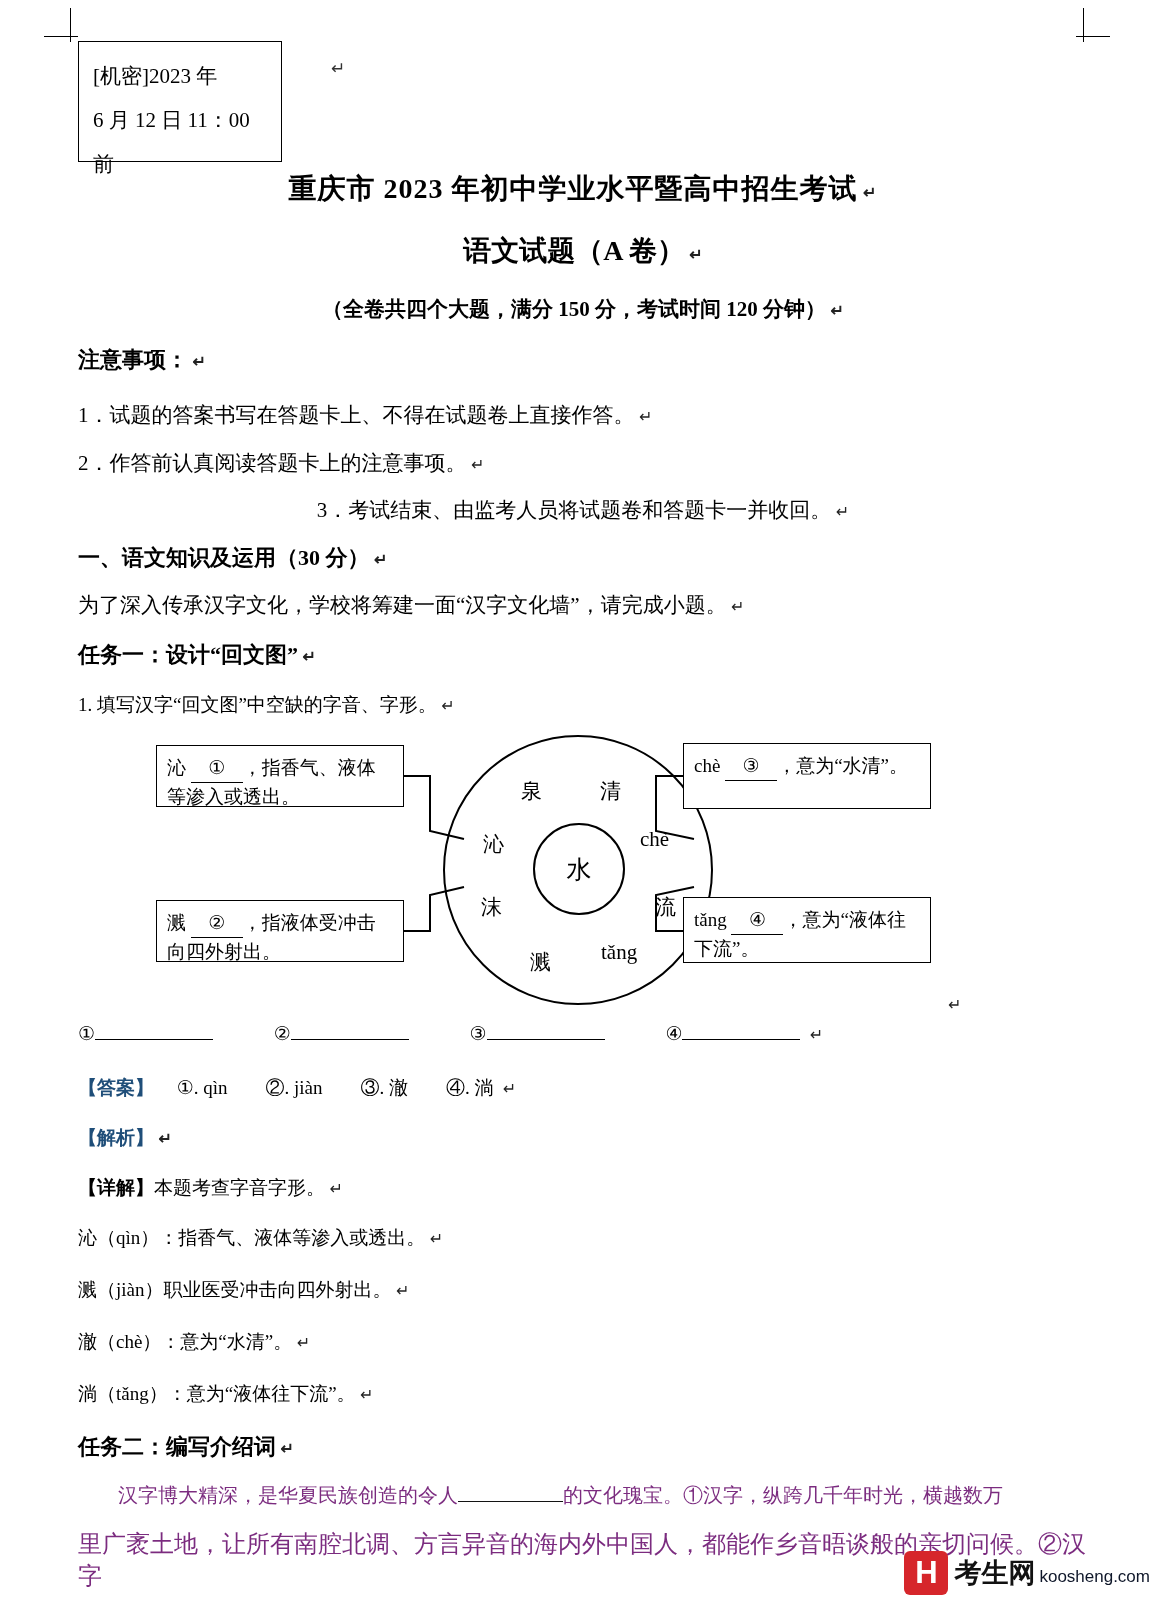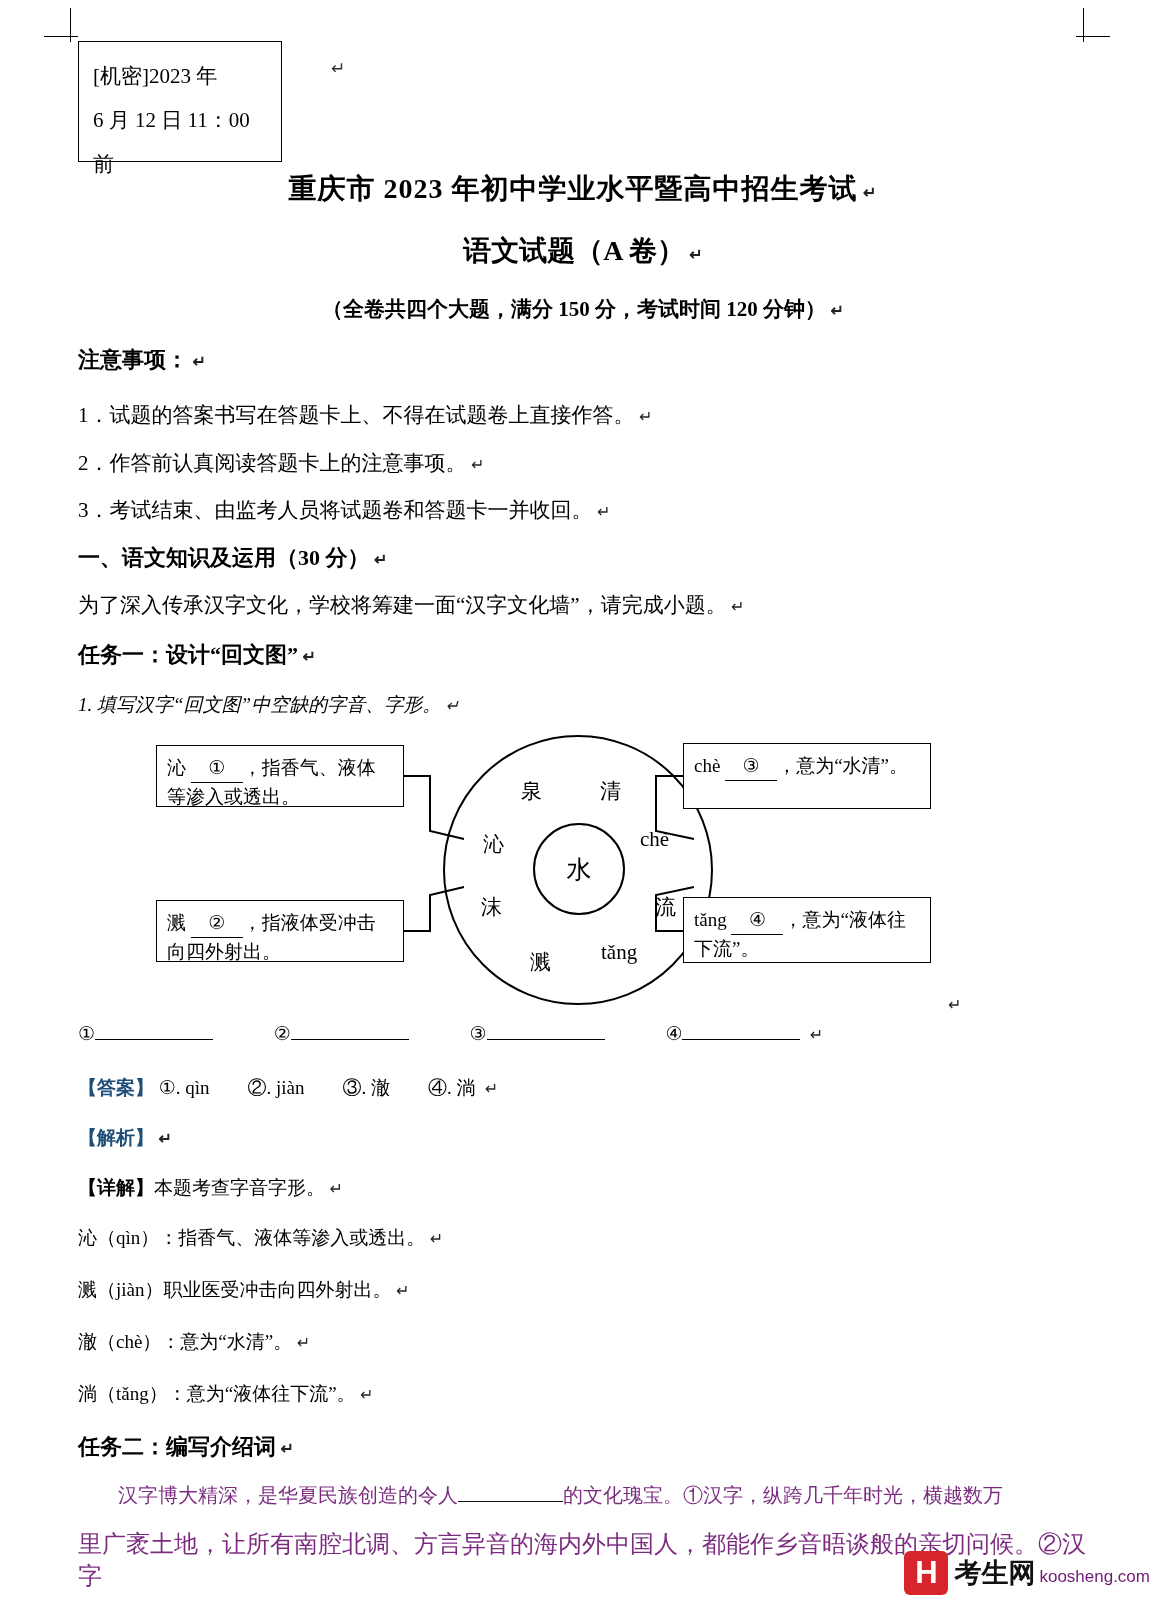--- a/index.html
+++ b/index.html
@@ -51,25 +51,25 @@
     font-size:21px;font-weight:bold;
   }
 
   .para{
     position:absolute;left:0;width:1010px;font-size:21px;line-height:30px;
   }
   .bold{font-weight:bold;}
   .notice-title{top:345px;font-size:22px;font-weight:bold;}
   .n1{top:400px;}
   .n2{top:448px;}
-  .n3{top:495px;}
+  .n3{top:495px;text-align:center;}
   .sec1{top:543px;font-size:22px;font-weight:bold;}
   .lead{top:590px;}
   .task1{top:640px;font-size:22px;font-weight:bold;}
-  .q1{top:690px;font-size:19px;font-style:italic;}
+  .q1{top:690px;font-size:19px;}
 
   
   .diagram{
     position:absolute;left:0;top:735px;width:1010px;height:270px;
   }
   .dbox{
     position:absolute;border:1.5px solid #000;box-sizing:border-box;
     font-size:19px;line-height:28px;padding:8px 10px;
     background:#fff;
   }
@@ -121,21 +121,21 @@
     position:absolute;right:14px;bottom:10px;display:flex;align-items:center;gap:6px;
   }
   .wm .sq{
     width:44px;height:44px;background:#d6262b;border-radius:6px;color:#fff;
     font-family:"Liberation Sans",sans-serif;font-weight:bold;font-size:31px;
     display:flex;align-items:center;justify-content:center;
   }
   .wm .txt{
     font-family:"Liberation Sans",sans-serif;font-weight:bold;font-size:27px;color:#111;
   }
-  .wm .dom{font-size:17px;color:#701a75;font-family:"Liberation Sans",sans-serif;}
+  .wm .dom{font-size:17px;color:#0f172a;font-family:"Liberation Sans",sans-serif;}
 </style>
 </head>
 <body>
 
 <div class="page">
 
   <div class="crop v" style="left:70px;top:8px;"></div>
   <div class="crop h" style="left:44px;top:36px;"></div>
   <div class="crop v" style="left:1083px;top:8px;"></div>
   <div class="crop h" style="left:1076px;top:36px;"></div>
@@ -215,21 +215,21 @@
     <div class="blanks-row">
       <span class="b" style="margin-left:0px;"><span>①</span><span class="ansline"></span></span>
       <span class="b" style="margin-left:56px;"><span>②</span><span class="ansline"></span></span>
       <span class="b" style="margin-left:56px;"><span>③</span><span class="ansline"></span></span>
       <span class="b" style="margin-left:56px;"><span>④</span><span class="ansline"></span></span>
       <span class="pilcrow">&nbsp;↵</span>
     </div>
 
     <div class="answer">
       <span class="k">【答案】</span>
-      <span class="content-ans" style="">①. qìn　　②. jiàn　　③. 澈　　④. 淌</span>
+      <span class="content-ans" style="margin-left:18px;">①. qìn　　②. jiàn　　③. 澈　　④. 淌</span>
       <span class="pilcrow">&nbsp;↵</span>
     </div>
 
     <div class="jiexi"><span>【解析】</span><span class="pilcrow">&nbsp;↵</span></div>
 
     <div class="xiangjie">
       <span class="bold">【详解】</span><span>本题考查字音字形。</span><span class="pilcrow">&nbsp;↵</span>
     </div>
 
     <div class="ex1"><span>沁（qìn）：指香气、液体等渗入或透出。</span><span class="pilcrow">&nbsp;↵</span></div>

